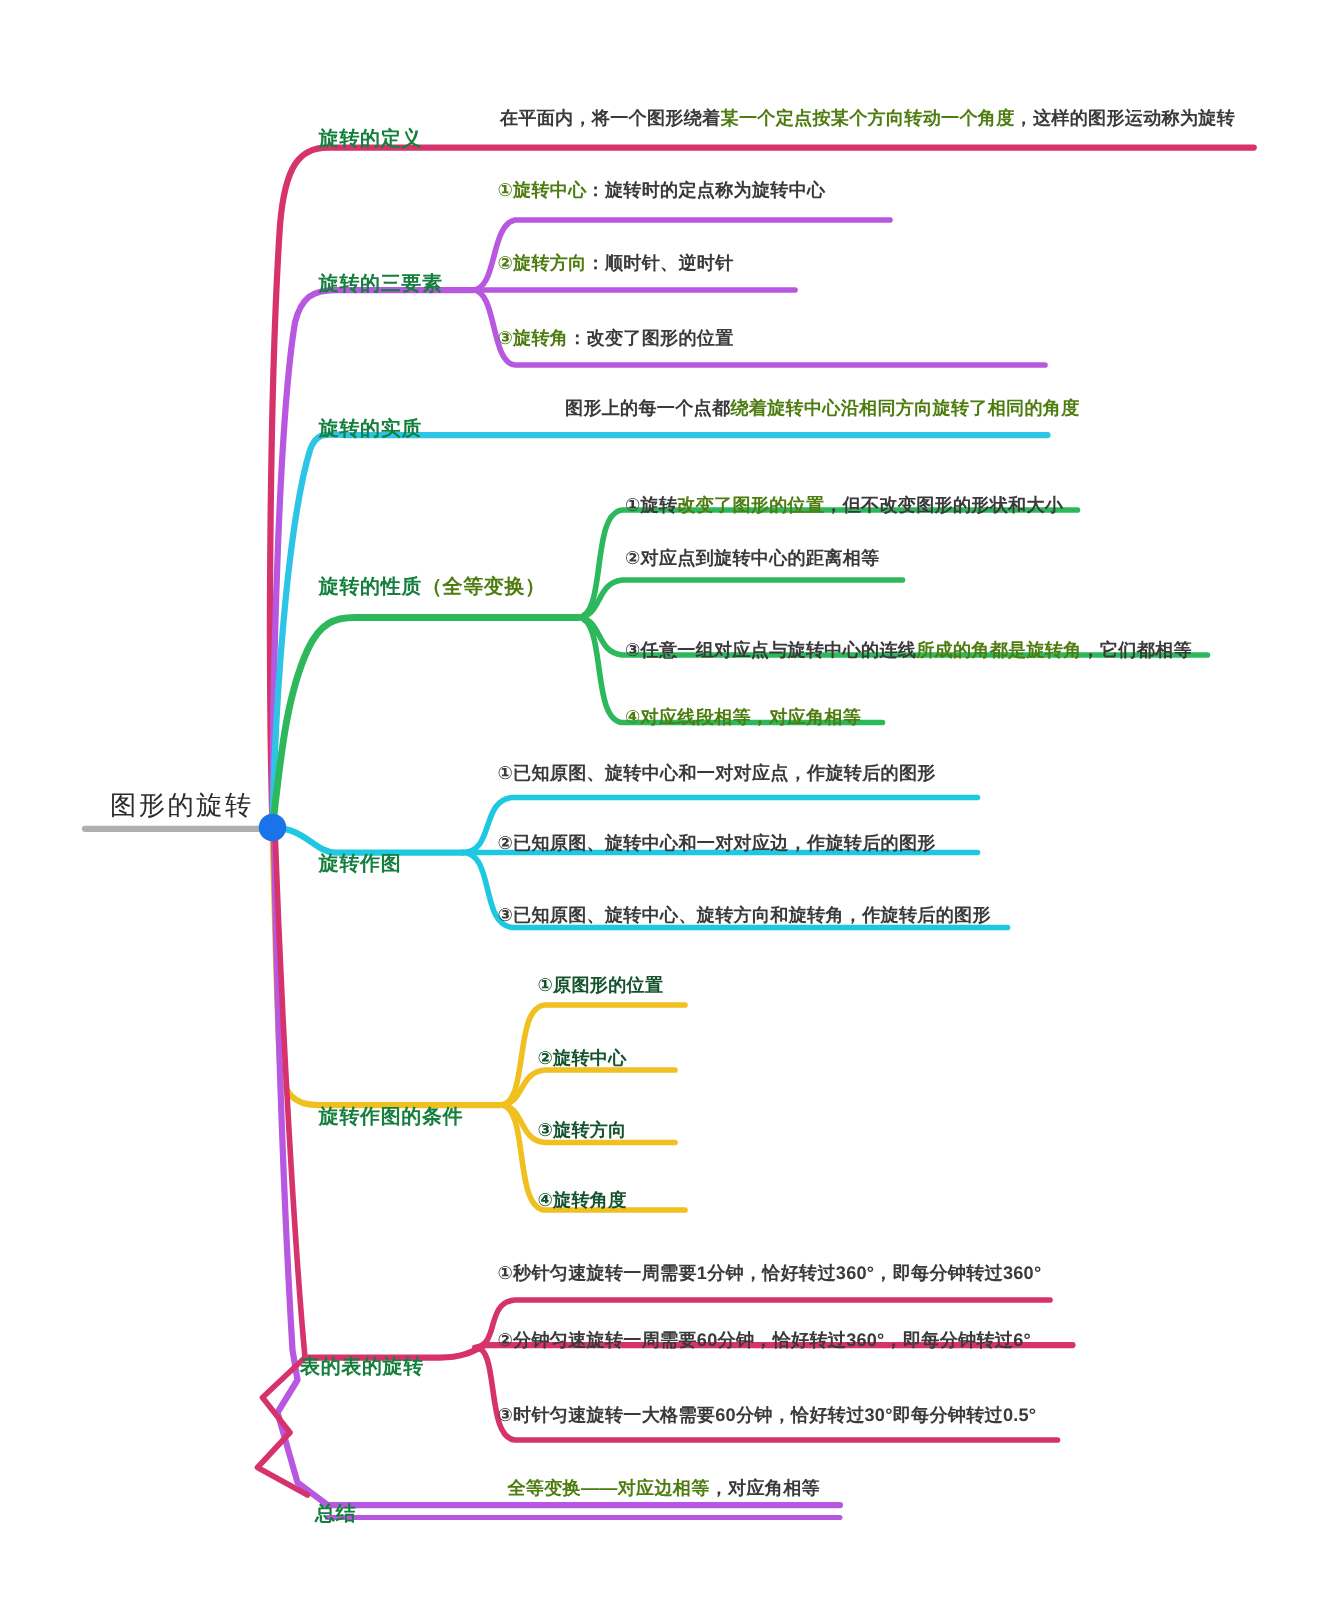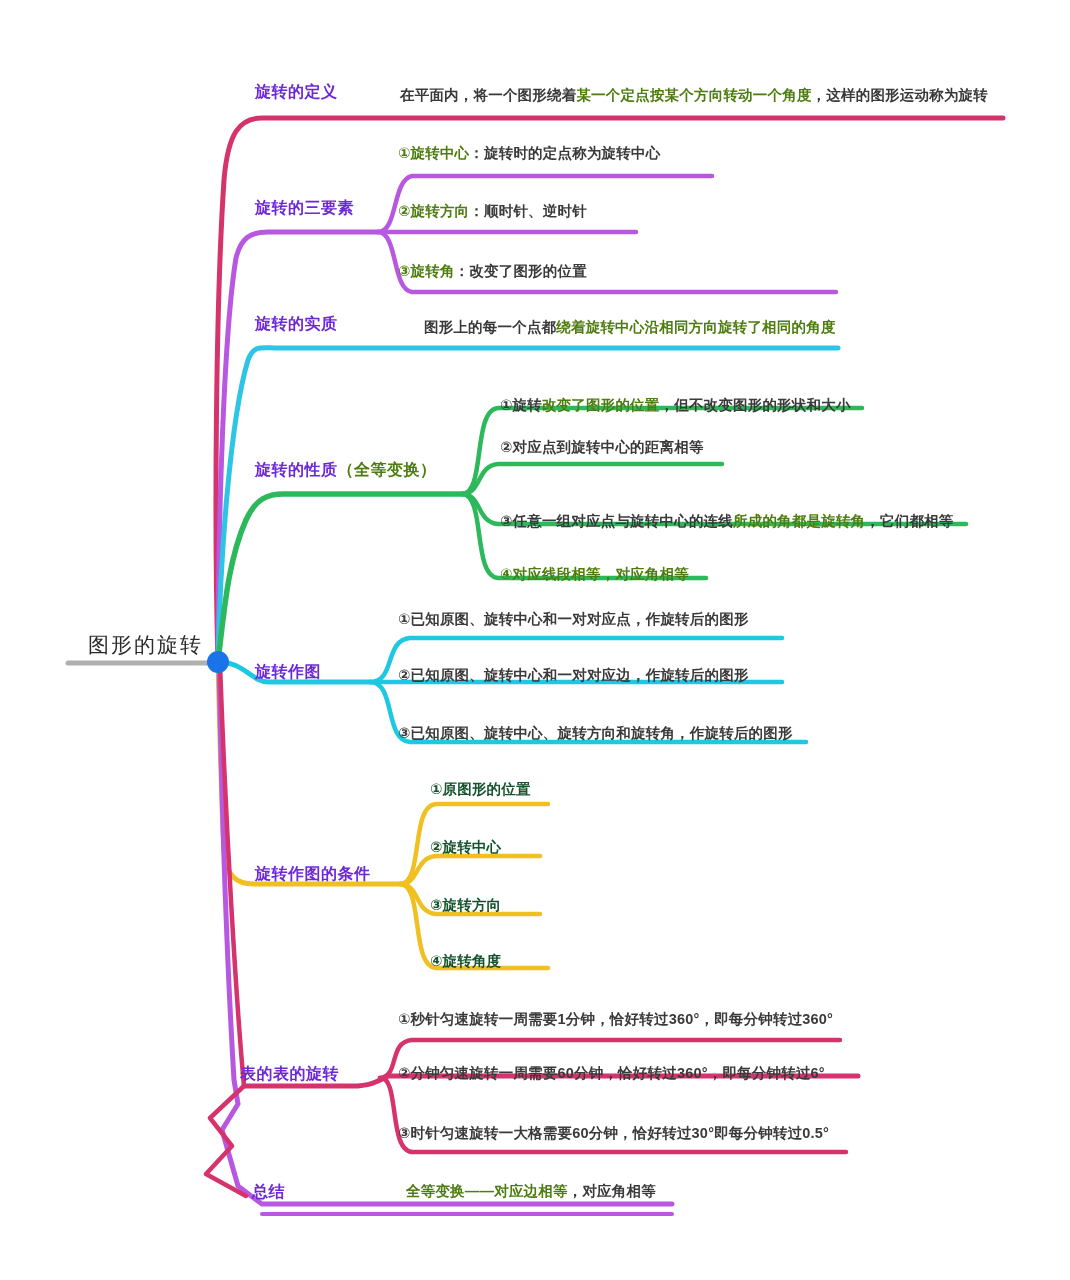--- a/index.html
+++ b/index.html
@@ -18,21 +18,21 @@
   }
   .branch-title{font-size:16px;}
   .leaf{
     position:absolute;white-space:nowrap;font-size:14.5px;font-weight:bold;
     color:#3a3a3a;line-height:1;letter-spacing:0.2px;
   }
   .leaf .hl{color:#4d7c0f;}
   .leaf.allblue{color:#2f7fd4;}
   .leaf.allblue .hl{color:#14532d;}
   .leaf .dk{color:#3a3a3a;text-align:center;}
-  .t-crimson{color:#6d28d9;}
+  .t-crimson{color:#15803d;margin-top:20px;}
   .t-dark{color:#4d7c0f;}
 </style>
 </head>
 <body>
 
 <svg id="map" viewBox="0 0 1070 1280">
 
   <line x1="68" y1="663" x2="218" y2="663" stroke="#b0b0b0" stroke-width="5" stroke-linecap="round"></line>
 
   <path d="M218,662 C214,520 216,300 224,180 C228,132 240,118 262,118 L1003,118" fill="none" stroke="#d6336c" stroke-width="5" stroke-linecap="round"></path>
@@ -85,21 +85,21 @@
   <span class="hl">①旋转中心</span><span class="dk">：旋转时的定点称为旋转中心</span>
 </div>
 <div class="leaf" style="left:398px;top:204px;">
   <span class="hl">②旋转方向</span><span class="dk">：顺时针、逆时针</span>
 </div>
 <div class="leaf" style="left:398px;top:264px;">
   <span class="hl">③旋转角</span><span class="dk">：改变了图形的位置</span>
 </div>
 
 <div class="lbl branch-title t-crimson" style="left:255px;top:316px;">旋转的实质</div>
-<div class="leaf" style="left:396px;top:320px;padding-left:28px;">
+<div class="leaf" style="left:424px;top:320px;padding-left:28px;">
   <span class="dk">图形上的每一个点都</span><span class="hl">绕着旋转中心沿相同方向旋转了相同的角度</span>
 </div>
 
 <div class="lbl branch-title" style="left:255px;top:462px;">
   <span class="t-crimson">旋转的性质</span><span class="t-dark">（全等变换）</span>
 </div>
 <div class="leaf" style="left:500px;top:398px;">
   <span class="dk">①旋转</span><span class="hl">改变了图形的位置</span><span class="dk">，但不改变图形的形状和大小</span>
 </div>
 <div class="leaf" style="left:500px;top:440px;">

